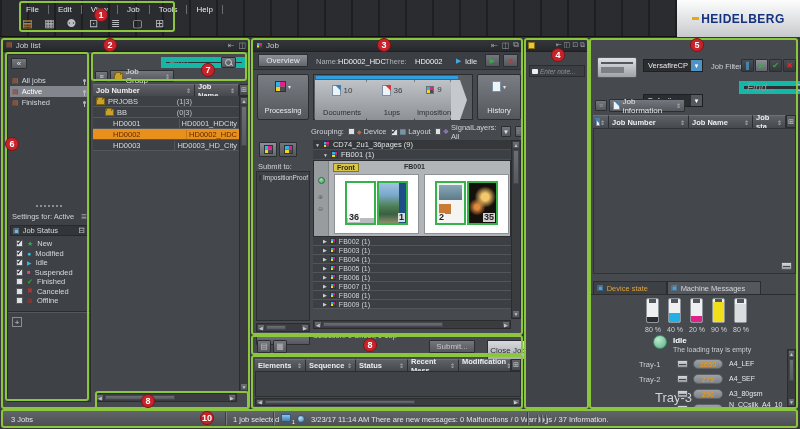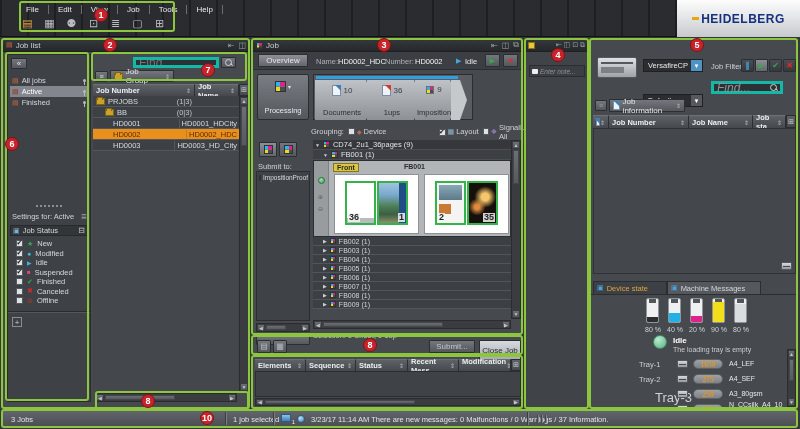--- a/index.html
+++ b/index.html
@@ -17,21 +17,21 @@
   .logo{position:absolute;right:0;top:0;width:123px;height:37px;background:linear-gradient(#fdfdfd,#c7cacd);display:flex;align-items:center;justify-content:center;gap:2px;}
   .logo-dash{width:7px;height:3px;background:#e7a614;}
   .logo-text{font-size:12px;font-weight:bold;color:#14317f;letter-spacing:0.5px;}
   
   .panel{position:absolute;background:#46494e;border:1px solid #232527;}
   .titlebar{position:absolute;left:0;top:0;right:0;height:13px;background:linear-gradient(#35383c,#26282b);border-bottom:1px solid #1d1f21;display:flex;align-items:center;gap:3px;padding:0 3px;font-size:8px;color:#ccd0d4;}
   .wicons{margin-left:auto;display:flex;gap:4px;color:#9aa0a6;font-size:8px;align-items:center;}
   .btn{background:linear-gradient(#74787e,#54575c);border:1px solid #2c2e31;border-radius:1px;color:#e3e6e9;font-size:8px;display:flex;align-items:center;justify-content:center;}
   .btn.light{background:linear-gradient(#d7dadd,#a9acb0);color:#26282b;}
   .btn.dim{color:#c3c7cb;}
-  .input{background:#2e3134;border:3px solid #14b8a6;color:#a9aeb3;font-size:12px;display:flex;align-items:center;padding:0 3px;}
+  .input{background:#2e3134;border:5px solid #14b8a6;color:#a9aeb3;font-size:10px;display:flex;align-items:center;padding:0 3px;margin-left:28px;}
   .ph{font-style:italic;color:#8f959b;}
   .select{background:#2b2d30;border:1px solid #1e2022;color:#e8eaec;font-size:7.5px;display:flex;align-items:center;padding:0 0 0 4px;position:relative;}
   .select .dd{margin-left:auto;width:11px;height:100%;display:flex;align-items:center;justify-content:center;color:#fff;font-size:6px;background:#55585d;}
   .select .dd.blue{background:#4f93c4;}
   .th{background:linear-gradient(#5e6267,#45484d);border-right:1px solid #2c2e31;border-top:1px solid #6d7176;color:#eceef0;font-size:7.5px;font-weight:bold;display:flex;align-items:center;justify-content:space-between;padding:0 3px;}
   .sort{color:#b7bcc2;font-size:6px;font-weight:normal;}
   .corner{background:linear-gradient(#5e6267,#45484d);border:1px solid #2c2e31;color:#cfd3d7;font-size:7px;display:flex;align-items:center;justify-content:center;}
   .mag{width:7px;height:7px;position:relative;display:inline-block;}
   .mag::before{content:"";position:absolute;left:0;top:0;width:5px;height:5px;border:1.2px solid #cdd1d5;border-radius:50%;}
   .mag::after{content:"";position:absolute;left:4.5px;top:4.5px;width:3px;height:1.4px;background:#cdd1d5;transform:rotate(45deg);}
@@ -62,21 +62,21 @@
   .fbrow .cmyk{width:6px;height:6px;}
   .arrow{font-size:5px;color:#c9cdd1;}
   
   .ann-box{position:absolute;border:2px solid #8cc63e;border-radius:3px;z-index:60;pointer-events:none;}
   .ann-badge{position:absolute;width:14px;height:14px;border-radius:50%;background:#c8232a;border:1px solid #7e1418;color:#fff;font-size:9px;font-weight:bold;display:flex;align-items:center;justify-content:center;z-index:70;}
   
   .cart{position:absolute;width:13px;height:25px;background:#eef0f2;border:1px solid #90959a;border-radius:2px;overflow:hidden;}
   .cart::before{content:"";position:absolute;left:2px;top:0;right:2px;height:4px;background:#53575c;}
   .cart .fill{position:absolute;left:0;right:0;bottom:0;}
   .pct{position:absolute;width:22px;text-align:center;font-size:7px;color:#d0d4d8;}
-  .pillc{position:absolute;width:30px;height:10px;border-radius:5px;background:linear-gradient(#9da2a7,#7e8287);border:1px solid #5f6368;color:#e3951f;font-size:7.5px;font-weight:bold;display:flex;align-items:center;justify-content:center;font-family:Liberation Serif, serif;}
+  .pillc{position:absolute;width:30px;height:10px;border-radius:5px;background:linear-gradient(#9da2a7,#7e8287);border:1px solid #5f6368;color:#e3951f;font-size:7.5px;font-weight:bold;display:flex;align-items:center;justify-content:center;}
   .trayico{position:absolute;width:11px;height:8px;background:linear-gradient(#d7dadd,#96999d);border:1px solid #55585c;border-radius:1px;}
   .trayico::after{content:"";position:absolute;left:1px;top:3px;right:1px;height:1px;background:#44474b;}
   
   .statusbar{position:absolute;left:2px;top:409px;width:796px;height:19px;background:linear-gradient(#63676d,#4a4d52);border:1px solid #2e3033;font-size:7.5px;color:#e2e5e8;}
   .groove{position:absolute;top:2px;bottom:2px;width:2px;border-left:1px solid #3a3c40;border-right:1px solid #7b7f84;}
   .grip i{display:inline-block;width:2px;height:8px;background:#44474b;border-right:1px solid #83878c;margin-right:2px;}
   .tag-front{position:absolute;height:9px;padding:0 3px;background:#d9c54b;border:1px solid #857716;color:#2e2a08;font-size:7px;font-weight:bold;display:flex;align-items:center;}
   .vlabel{font-size:7.5px;color:#aeb3b8;}
   .vval{font-size:7.5px;color:#f2f4f6;}
   .fstate{position:absolute;width:13px;height:13px;}
@@ -257,21 +257,21 @@
         <span class="g" data-glyph="⇤"></span>
         <span class="g" data-glyph="◫"></span>
         <span class="g" data-glyph="⧉"></span>
       </span>
   </div>
 
   <div class="abs" style="left:0;top:13px;width:269px;height:18px;background:#3b3e42;border-bottom:1px solid #2c2e31;">
     <div class="btn abs" style="left:5px;top:2px;width:50px;height:13px;background:linear-gradient(#8d9197,#63666c);">Overview</div>
     <span class="vlabel abs" style="left:63px;top:5px;">Name:</span>
     <span class="vval abs" style="left:85px;top:5px;">HD0002_HDC</span>
-    <span class="vlabel abs" style="left:132px;top:5px;">Number:</span>
+    <span class="vlabel abs" style="left:132px;top:5px;">There:</span>
     <span class="vval abs" style="left:162px;top:5px;">HD0002</span>
     <span class="abs g" style="left:203px;top:5px;color:#3fa9e0;font-size:7px;" data-glyph="▶"></span>
     <span class="abs" style="left:212px;top:5px;font-size:7.5px;color:#e8eaec;">Idle</span>
     <div class="btn abs g" style="left:232px;top:2px;width:15px;height:13px;color:#37a948;font-size:7px;" data-glyph="▶"></div>
     <div class="btn abs g" style="left:250px;top:2px;width:15px;height:13px;color:#d2342c;font-size:7px;" data-glyph="■"></div>
   </div>
 
   <div class="stepbox" style="left:4px;top:35px;width:52px;height:46px;">
     <span style="display:flex;align-items:center;gap:2px;">
         <span class="cmyk" style="width:11px;height:11px;"></span>
@@ -299,29 +299,36 @@
       <div class="chev" style="width:42px;margin-right:-6px;">
         <span style="display:flex;align-items:center;gap:3px;">
             <span class="cmyk" style="border-color:#6a6e72;"></span>
             <span class="cnt">9</span>
           </span>
         <span class="lbl">Imposition</span>
       </div>
       <div class="chev" style="width:16px;background:#c6c9cc;"></div>
     </div>
   </div>
+  <div class="stepbox" style="left:224px;top:35px;width:44px;height:46px;">
+    <span style="display:flex;align-items:center;gap:2px;">
+        <span class="pg"></span>
+        <span class="g" data-glyph="▾" style="font-size:6px;color:#e3e6e9;"></span>
+      </span>
+    <span class="lbl">History</span>
+  </div>
 
   <div class="abs" style="left:58px;top:86px;width:211px;height:13px;display:flex;align-items:center;gap:4px;font-size:7.5px;color:#cfd3d7;">
     <span>Grouping:</span>
     <span style="display:flex;align-items:center;gap:2px;">
         <span class="cb"></span>
         <span class="g" data-glyph="◆" style="color:#c06a4a;font-size:6px;"></span>
         <span>Device</span>
       </span>
-    <span style="display:flex;align-items:flex-end;gap:2px;margin-left:48px;">
+    <span style="display:flex;align-items:flex-end;gap:2px;">
         <span class="cb on"></span>
         <span class="g" data-glyph="▦" style="color:#8fb2c9;font-size:7px;"></span>
         <span>Layout</span>
       </span>
     <span style="display:flex;align-items:center;gap:2px;">
         <span class="cb"></span>
         <span class="g" data-glyph="❖" style="color:#9d7fd4;font-size:7px;"></span>
         <span>SignalLayers: All</span>
       </span>
     <span class="btn g" style="width:13px;height:11px;font-size:6px;" data-glyph="▼"></span>
@@ -443,21 +450,21 @@
   </div>
   <div class="abs" style="left:60px;top:292px;font-size:7.5px;color:#c6cacd;">Selection:  0 Sheet,  0 1up</div>
 
   <div class="btn abs" style="left:4px;top:301px;width:14px;height:13px;">
       <span class="g" data-glyph="▤" style="font-size:8px;color:#b9bdc2;"></span>
     </div>
   <div class="btn abs" style="left:20px;top:301px;width:14px;height:13px;">
       <span class="g" data-glyph="▦" style="font-size:8px;color:#b9bdc2;"></span>
     </div>
   <div class="btn dim abs" style="left:176px;top:301px;width:46px;height:13px;">Submit...</div>
-  <div class="btn light abs" style="left:226px;top:301px;width:42px;height:20px;">Close Job</div>
+  <div class="btn light abs" style="left:234px;top:301px;width:42px;height:20px;">Close Job</div>
 
   <div class="th abs" style="left:2px;top:320px;width:51px;height:12px;">
       <span>Elements</span>
       <span class="sort g" data-glyph="⇕"></span>
     </div>
   <div class="th abs" style="left:53px;top:320px;width:50px;height:12px;">
       <span>Sequence</span>
       <span class="sort g" data-glyph="⇕"></span>
     </div>
   <div class="th abs" style="left:103px;top:320px;width:52px;height:12px;">

